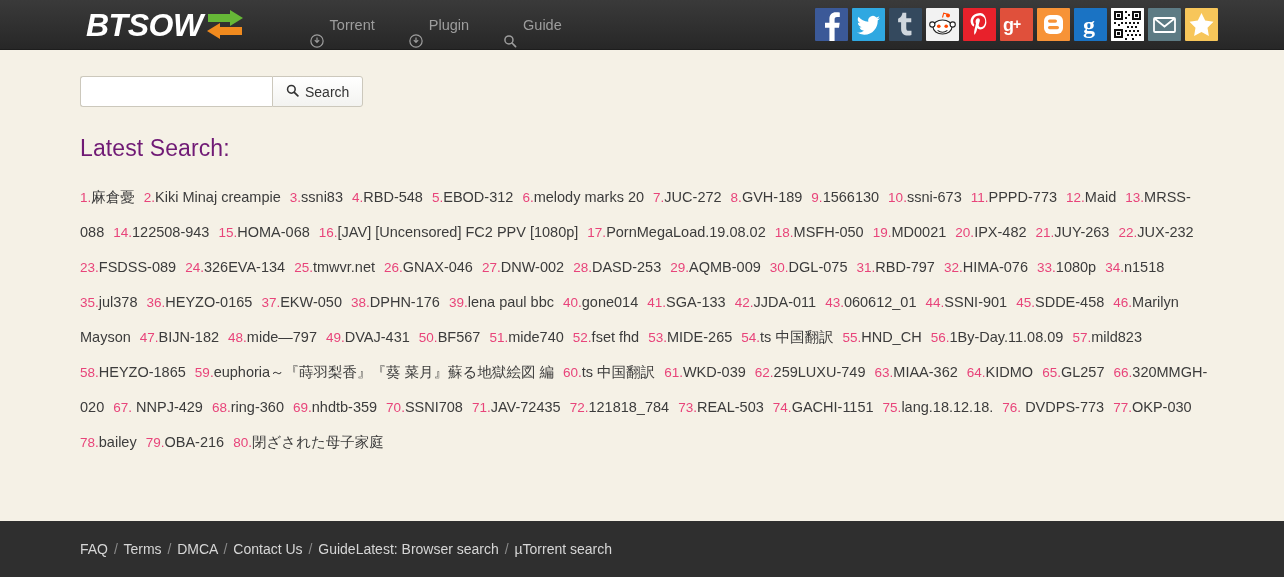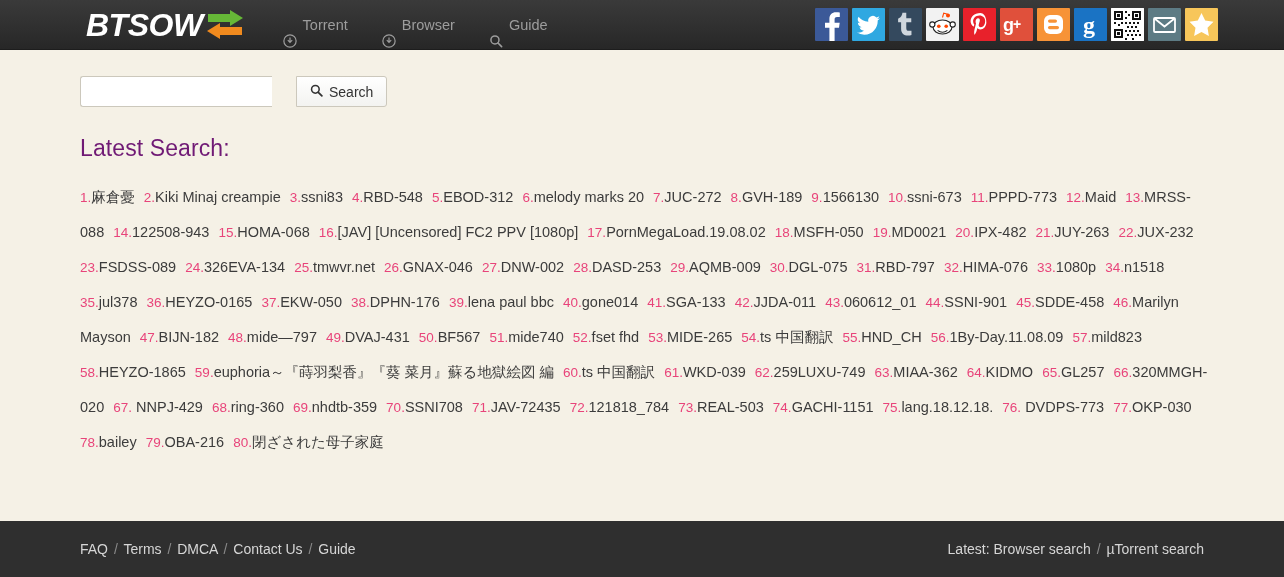--- a/index.html
+++ b/index.html
@@ -19,20 +19,21 @@
   
   .navbar {
     height: 50px;
     background: #2f2f2f;
     background: linear-gradient(to bottom, #3a3a3a 0%, #272727 100%);
     border-bottom: 1px solid #1d1d1d;
     display: flex;
     align-items: center;
     padding: 0 16px 0 0;
     position: relative;
+    gap: 27px;
   }
   .brand {
     display: flex;
     align-items: center;
     margin-left: 86px;
     text-decoration: none;
     height: 50px;
   }
   .brand-text {
     color: #ffffff;
@@ -109,21 +110,20 @@
     min-height: 472px;
   }
   .search-row {
     padding-top: 26px;
     display: flex;
   }
   .search-group {
     display: flex;
     align-items: stretch;
     height: 31px;
-    gap: 24px;
   }
   .search-input {
     width: 192px;
     height: 31px;
     border: 1px solid #ccc8bc;
     border-right: none;
     border-radius: 3px 0 0 3px;
     background: #fff;
     padding: 4px 8px;
     font-size: 14px;
@@ -175,21 +175,20 @@
     text-decoration: none;
     cursor: pointer;
   }
 
   
   .footer {
     background: #2f2f2f;
     height: 56px;
     display: flex;
     align-items: center;
-    justify-content: space-between;
     padding: 12px 80px;
     color: #c9c9c9;
     font-size: 14px;
     position: absolute;
     bottom: 0;
     left: 0;
     right: 0;
   }
   .footer a {
     color: #d6d6d6;
@@ -224,21 +223,21 @@
       </span>
       <span>Torrent</span>
     </a>
     <a class="nav-link" href="#">
       <span class="nav-ico">
         <svg width="14" height="14" viewBox="0 0 16 16">
             <circle cx="8" cy="8" r="7" fill="none" stroke="#9d9d9d" stroke-width="1.4"></circle>
             <path d="M8 4 v5 M5.5 7 L8 9.6 L10.5 7" fill="none" stroke="#9d9d9d" stroke-width="1.4"></path>
           </svg>
       </span>
-      <span>Browser</span>
+      <span>Plugin</span>
     </a>
     <a class="nav-link" href="#">
       <span class="nav-ico">
         <svg width="14" height="14" viewBox="0 0 16 16">
             <circle cx="6.8" cy="6.8" r="4.6" fill="none" stroke="#9d9d9d" stroke-width="1.7"></circle>
             <line x1="10.3" y1="10.3" x2="14.4" y2="14.4" stroke="#9d9d9d" stroke-width="1.9" stroke-linecap="round"></line>
           </svg>
       </span>
       <span>Guide</span>
     </a>

